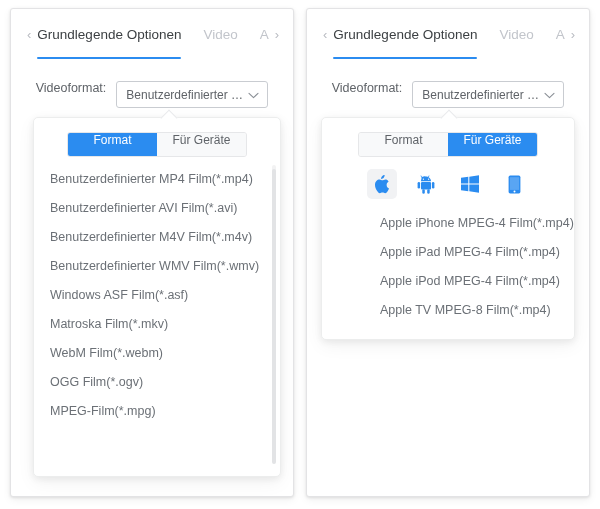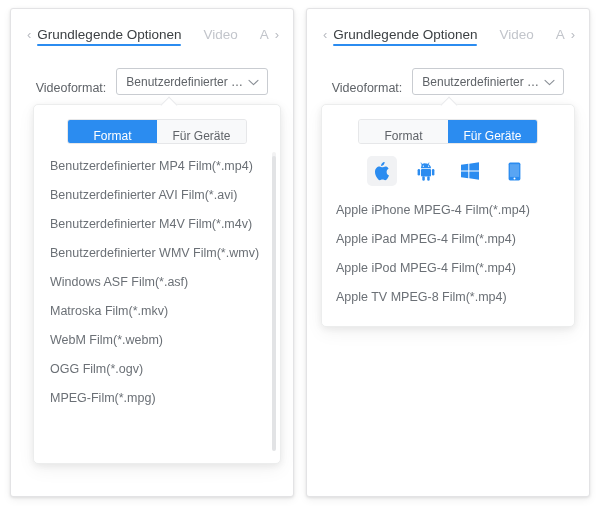--- a/index.html
+++ b/index.html
@@ -56,42 +56,42 @@
     display: flex;
     align-items: flex-start;
     flex: 1 1 auto;
     gap: 22px;
     overflow: hidden;
   }
   .tab {
     font-size: 13.5px;
     color: #c2c5cb;
     white-space: nowrap;
-    padding-bottom: 3px;
+    padding-bottom: 16px;
     position: relative;
     line-height: 17px;
   }
   .tab.active {
     color: #3c4043;
   }
   .tab.active::after {
     content: "";
     position: absolute;
     left: 0;
     right: 0;
     bottom: 0;
     height: 2px;
     background: #2b8cf0;
     border-radius: 1px;
   }
 
   
   .format-row {
     display: flex;
-    align-items: flex-end;
+    align-items: flex-start;
     justify-content: center;
     margin-top: 22px;
     padding: 0 14px;
     gap: 10px;
     box-sizing: border-box;
   }
   .format-label {
     font-size: 12.5px;
     color: #5f6368;
     white-space: nowrap;
@@ -161,21 +161,21 @@
     height: 25px;
     border-radius: 3px;
     overflow: hidden;
     border: 1px solid #e6e7e9;
     background: #f7f8f9;
     box-sizing: border-box;
   }
   .seg {
     flex: 1 1 0;
     display: flex;
-    align-items: flex-end;
+    align-items: flex-start;
     justify-content: center;
     font-size: 12px;
     color: #5f6368;
     background: #f8f9fa;
     white-space: nowrap;
   }
   .seg.active {
     background: #2b8cf0;
     color: #ffffff;
   }
@@ -236,20 +236,21 @@
   }
   .device-btn svg { display: block; }
 
   .device-list {
     margin-top: 10px;
     padding-left: 14px;
   }
   .device-list .list-item {
     line-height: 29px;
     height: 29px;
+    margin-left: 44px;
   }
 </style>
 </head>
 <body>
 
 <div class="stage">
 
   <div class="panel">
 
     <div class="tabbar">

